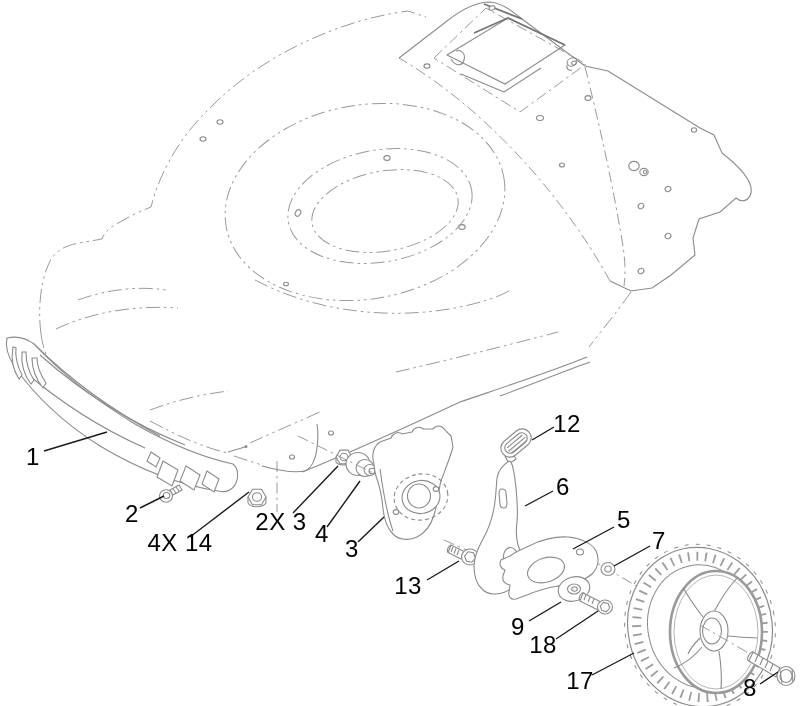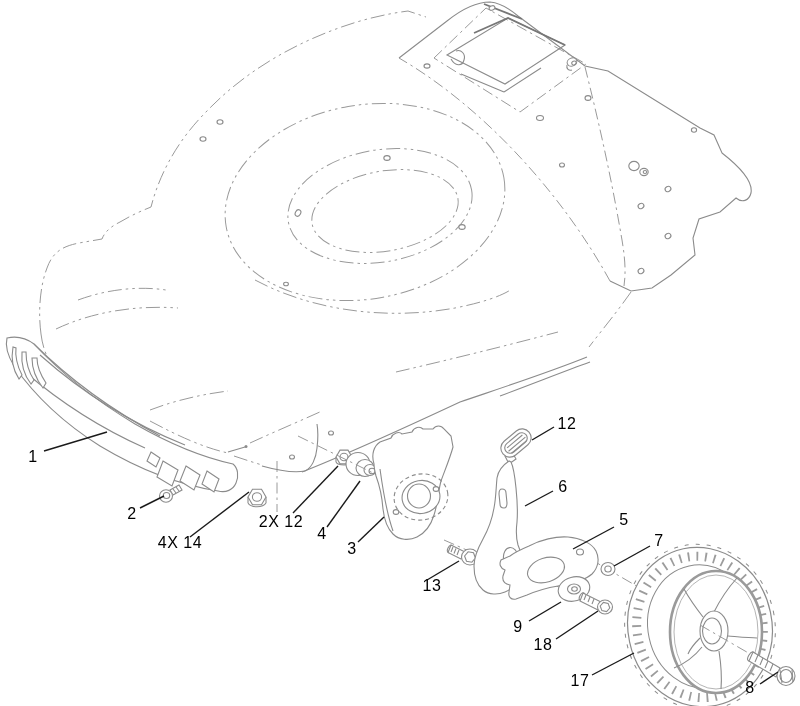--- a/index.html
+++ b/index.html
@@ -1,19 +1,19 @@
 <!DOCTYPE html>
 <html><head>
 <meta charset="utf-8">
 <style>
   html,body{margin:0;padding:0;background:#fff;}
   #stage{position:relative;width:800px;height:706px;background:#fff;overflow:hidden;
          font-family:"Liberation Sans",sans-serif;}
   #art{position:absolute;left:0;top:0;}
-  .co{position:absolute;transform:translate(-50%,-50%);font-size:16px;color:#000;
+  .co{position:absolute;transform:translate(-50%,-50%);font-size:24px;color:#000;
       white-space:nowrap;letter-spacing:0.5px;}
   .leader{stroke:#1a1a1a;stroke-width:1.4;}
   .ph{stroke:#9a9a9a;fill:none;stroke-width:1;stroke-dasharray:14 4 2.5 4 2.5 4;}
   .ln{stroke:#8b8b8b;fill:none;stroke-width:1.1;}
   .lnw{stroke:#8b8b8b;fill:#fff;stroke-width:1.1;}
   .dk{stroke:#777;fill:none;stroke-width:1.8;}
   .ax{stroke:#9a9a9a;fill:none;stroke-width:1;stroke-dasharray:11 4 2.5 4;}
 </style>
 </head>
 <body>
@@ -245,24 +245,24 @@
     <line class="leader" x1="556" y1="639" x2="598" y2="611"></line>
     <line class="leader" x1="592" y1="675" x2="634" y2="653"></line>
     <line class="leader" x1="760" y1="684" x2="778" y2="672"></line>
   </g>
 </svg>
 
 <div>
   <span class="co" style="left: 33px; top: 457px;">1</span>
   <span class="co" style="left: 132px; top: 514px;">2</span>
   <span class="co" style="left: 180px; top: 543px;">4X 14</span>
-  <span class="co" style="left: 281px; top: 522px;">2X 12</span>
+  <span class="co" style="left: 281px; top: 522px;">2X 3</span>
   <span class="co" style="left: 322px; top: 534px;">4</span>
   <span class="co" style="left: 352px; top: 549px;">3</span>
-  <span class="co" style="left: 432px; top: 586px;">13</span>
+  <span class="co" style="left: 408px; top: 586px;">13</span>
   <span class="co" style="left: 567px; top: 424px;">12</span>
   <span class="co" style="left: 563px; top: 487px;">6</span>
   <span class="co" style="left: 624px; top: 520px;">5</span>
   <span class="co" style="left: 659px; top: 541px;">7</span>
   <span class="co" style="left: 518px; top: 627px;">9</span>
   <span class="co" style="left: 543px; top: 645px;">18</span>
   <span class="co" style="left: 580px; top: 681px;">17</span>
   <span class="co" style="left: 750px; top: 688px;">8</span>
 </div>
 </div>

